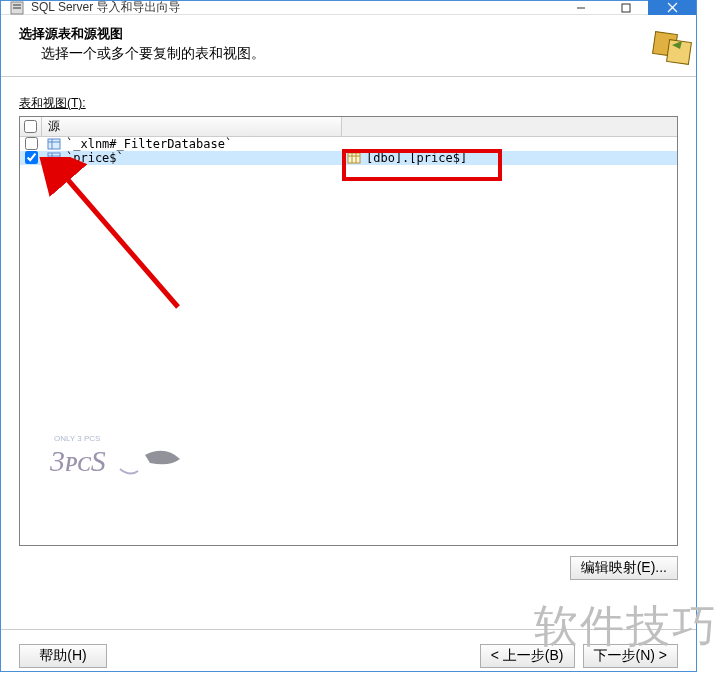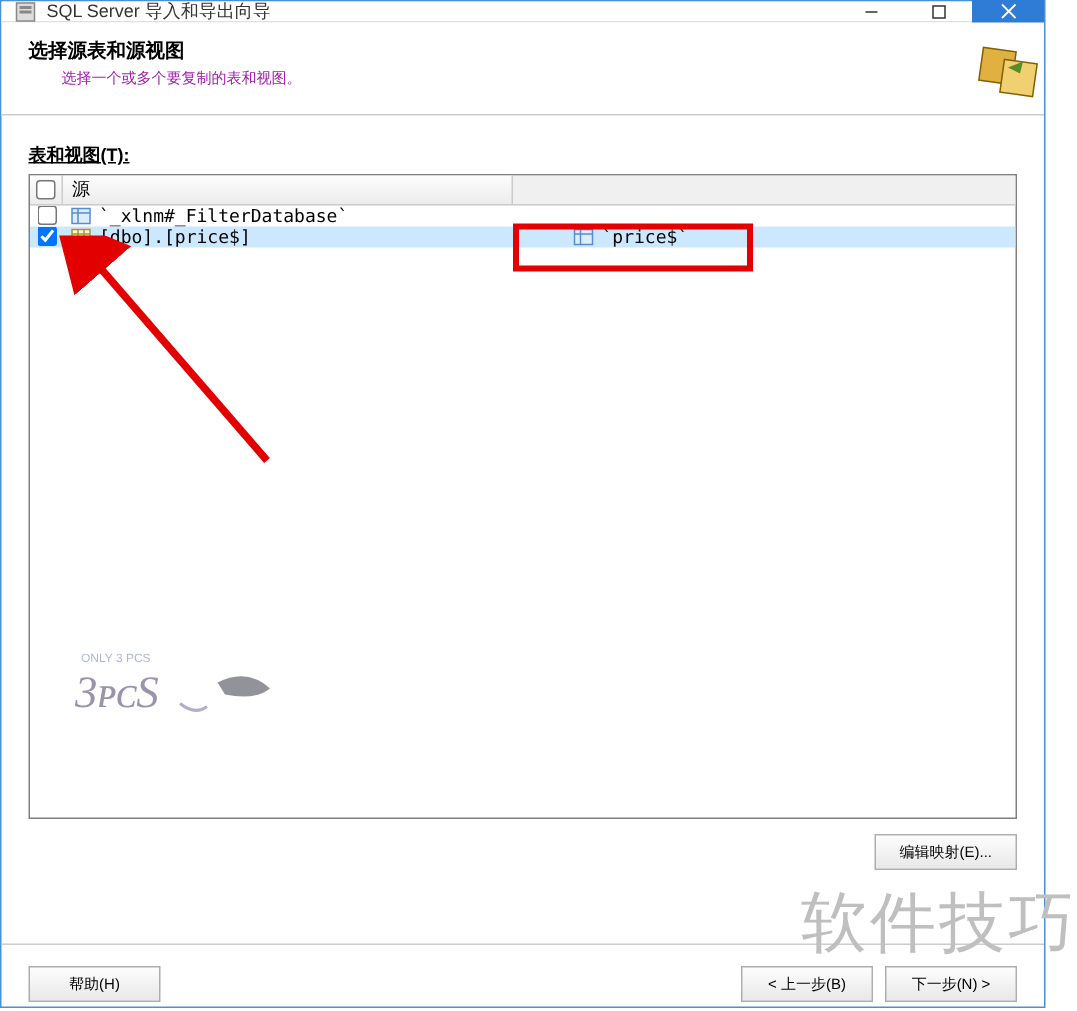--- a/index.html
+++ b/index.html
@@ -66,43 +66,42 @@
       height: 62px;
       border-bottom: 1px solid #ccc;
       font-family: Liberation Mono, monospace;
     }
     .header-title {
       font-weight: bold;
       font-size: 13px;
       color: #000;
     }
     .header-subtitle {
-      font-size: 10px;
-      color: #a21caf;
+      font-size: 14px;
+      color: #000000;
       padding-left: 22px;
       margin-top: 2px;
     }
     .header-icon {
       position: absolute;
       right: 0;
       top: 8px;
       width: 48px;
       height: 48px;
     }
     .content-area {
       padding: 18px 18px 10px 18px;
       height: 552px;
       position: relative;
     }
     .table-label {
       font-size: 12px;
       margin-bottom: 4px;
       text-decoration: underline;
       color: #000;
-      font-weight: bold;
     }
     .table-container {
       border: 1px solid #808080;
       background: #fff;
       height: 430px;
       position: relative;
       overflow: hidden;
     }
     .table-header {
       display: flex;
@@ -173,21 +172,21 @@
       display: flex;
       justify-content: flex-end;
       gap: 8px;
       margin-top: 10px;
     }
     .wiz-btn {
       min-width: 95px;
       height: 24px;
       border: 1px solid #adadad;
       background: linear-gradient(#fdfdfd, #e8e8e8);
-      font-size: 10px;
+      font-size: 14px;
       cursor: pointer;
       font-family: inherit;
       padding: 0 10px;
     }
     .wiz-btn:disabled {
       color: #a0a0a0;
       cursor: default;
     }
     .footer {
       border-top: 1px solid #ccc;
@@ -195,21 +194,21 @@
       display: flex;
       align-items: center;
       gap: 8px;
       height: 52px;
     }
     .footer-spacer { flex: 1; }
     .footer .wiz-btn { min-width: 88px; }
     .big-watermark {
       position: absolute;
       right: 0;
-      bottom: 29px;
+      bottom: 18px;
       font-size: 44px;
       color: #bfbfbf;
       letter-spacing: 2px;
       font-family: "Microsoft YaHei", sans-serif;
       pointer-events: none;
       user-select: none;
     }
     input[type=checkbox] {
       width: 13px;
       height: 13px;
@@ -289,41 +288,41 @@
         </div>
         <div class="td td-dest">
           <span></span>
         </div>
       </div>
 
       <div class="table-row selected">
         <div class="td td-check">
           <input type="checkbox" checked="" style="">
         </div>
+        <div class="td td-source">
+          <span class="row-icon">
+            <svg width="14" height="12">
+                <rect x="1" y="1" width="12" height="10" fill="#dbeeff" stroke="#5a8acf"></rect>
+                <line x1="1" y1="4" x2="13" y2="4" stroke="#5a8acf"></line>
+                <line x1="5" y1="1" x2="5" y2="11" stroke="#5a8acf"></line>
+              </svg>
+          </span>
+          <span>`price$`</span>
+        </div>
         <div class="td td-dest">
           <span class="row-icon">
             <svg width="14" height="12">
                 <rect x="1" y="1" width="12" height="10" fill="#fff6d6" stroke="#b5902a"></rect>
                 <line x1="1" y1="4" x2="13" y2="4" stroke="#b5902a"></line>
                 <line x1="5" y1="1" x2="5" y2="11" stroke="#b5902a"></line>
                 <line x1="9" y1="1" x2="9" y2="11" stroke="#b5902a"></line>
               </svg>
           </span>
           <span>[dbo].[price$]</span>
         </div>
-        <div class="td td-source">
-          <span class="row-icon">
-            <svg width="14" height="12">
-                <rect x="1" y="1" width="12" height="10" fill="#dbeeff" stroke="#5a8acf"></rect>
-                <line x1="1" y1="4" x2="13" y2="4" stroke="#5a8acf"></line>
-                <line x1="5" y1="1" x2="5" y2="11" stroke="#5a8acf"></line>
-              </svg>
-          </span>
-          <span>`price$`</span>
-        </div>
       </div>
 
       <div class="dest-highlight"></div>
 
       <svg class="arrow-overlay" width="180" height="170" style="left:18px; top:40px;">
         <defs>
           <marker id="ah" markerWidth="12" markerHeight="12" refX="2" refY="5" orient="auto">
             <path d="M0,0 L10,5 L0,10 Z" fill="#e20000"></path>
           </marker>
         </defs>

